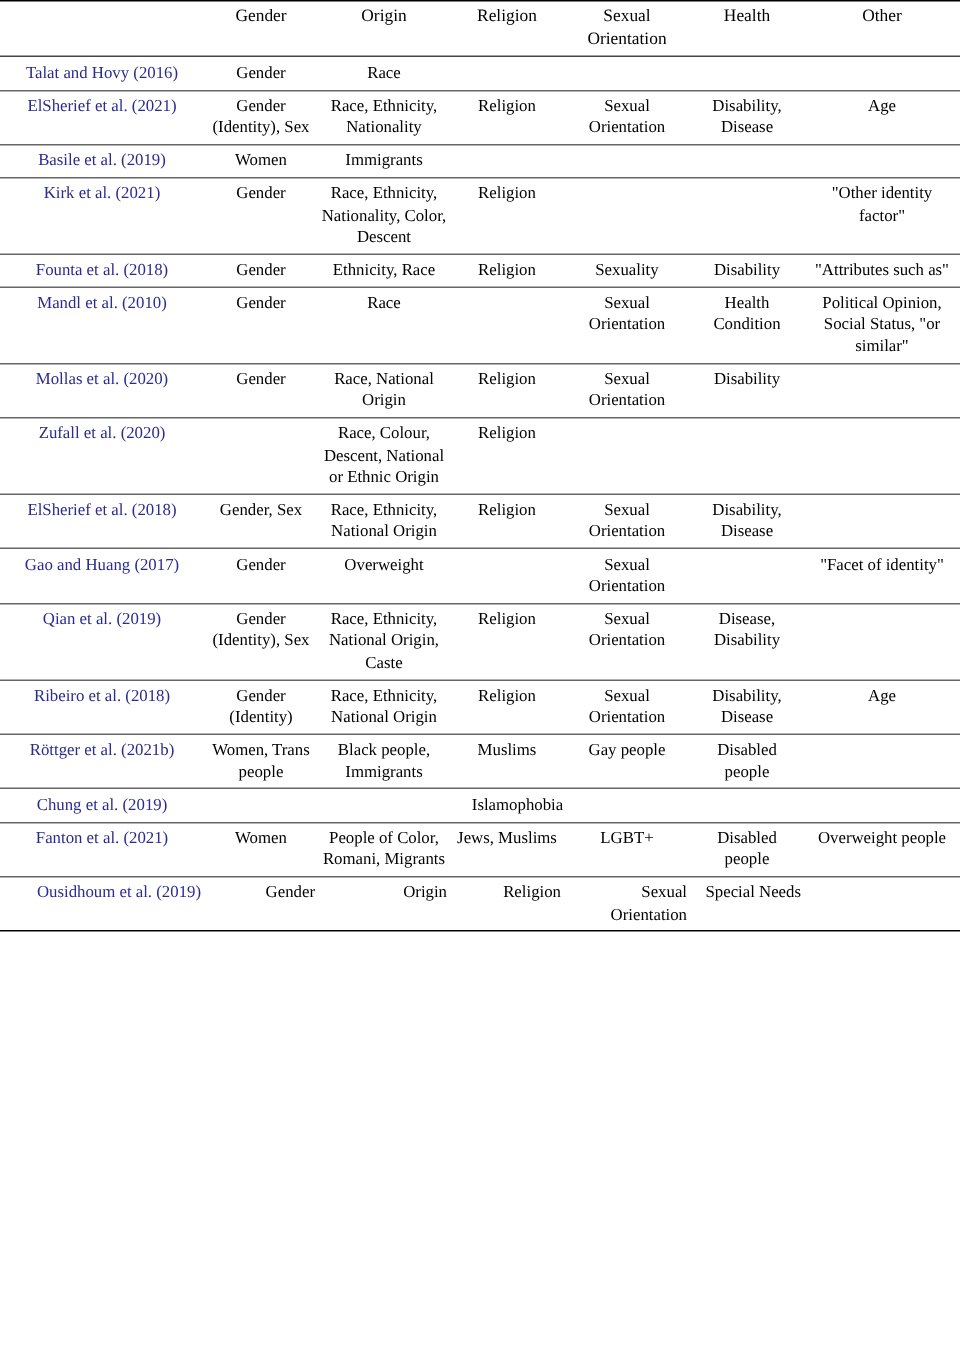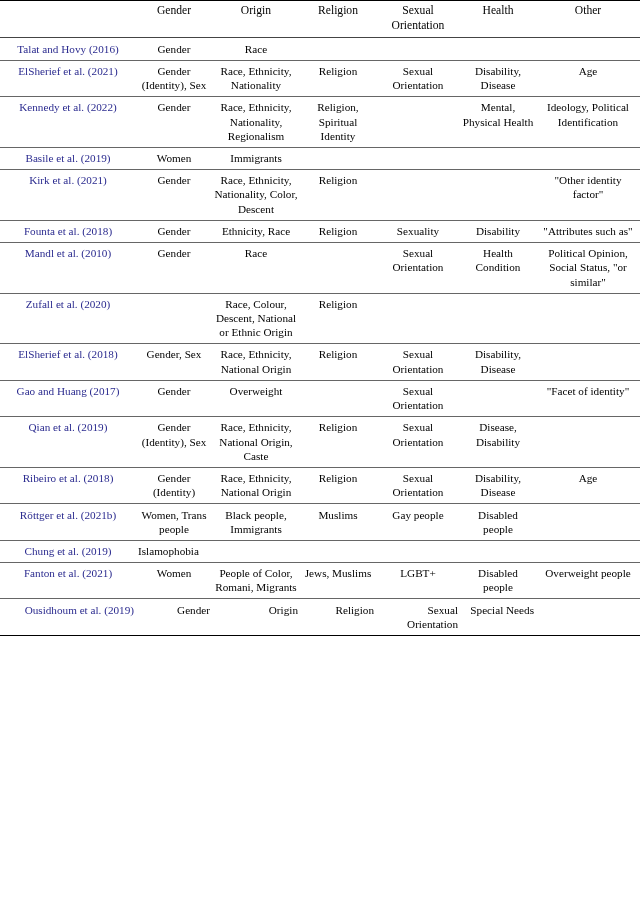--- a/index.html
+++ b/index.html
@@ -105,29 +105,20 @@
         <tr>
           <td class="paper-cell">ElSherief et al. (2021)</td>
           <td>Gender (Identity), Sex</td>
           <td>Race, Ethnicity, Nationality</td>
           <td>Religion</td>
           <td>Sexual Orientation</td>
           <td>Disability, Disease</td>
           <td>Age</td>
         </tr>
         <tr>
-          <td class="paper-cell">Kennedy et al. (2022)</td>
-          <td>Gender</td>
-          <td>Race, Ethnicity, Nationality, Regionalism</td>
-          <td>Religion, Spiritual Identity</td>
-          <td></td>
-          <td>Mental, Physical Health</td>
-          <td>Ideology, Political Identification</td>
-        </tr>
-        <tr>
           <td class="paper-cell">Basile et al. (2019)</td>
           <td>Women</td>
           <td>Immigrants</td>
           <td></td>
           <td></td>
           <td></td>
           <td></td>
         </tr>
         <tr>
           <td class="paper-cell">Kirk et al. (2021)</td>
@@ -148,20 +139,29 @@
           <td>"Attributes such as"</td>
         </tr>
         <tr>
           <td class="paper-cell">Mandl et al. (2010)</td>
           <td>Gender</td>
           <td>Race</td>
           <td></td>
           <td>Sexual Orientation</td>
           <td>Health Condition</td>
           <td>Political Opinion, Social Status, "or similar"</td>
+        </tr>
+        <tr>
+          <td class="paper-cell">Mollas et al. (2020)</td>
+          <td>Gender</td>
+          <td>Race, National Origin</td>
+          <td>Religion</td>
+          <td>Sexual Orientation</td>
+          <td>Disability</td>
+          <td></td>
         </tr>
         <tr>
           <td class="paper-cell">Zufall et al. (2020)</td>
           <td></td>
           <td>Race, Colour, Descent, National or Ethnic Origin</td>
           <td>Religion</td>
           <td></td>
           <td></td>
           <td></td>
         </tr>
@@ -205,21 +205,21 @@
           <td class="paper-cell">Röttger et al. (2021b)</td>
           <td>Women, Trans people</td>
           <td>Black people, Immigrants</td>
           <td>Muslims</td>
           <td>Gay people</td>
           <td>Disabled people</td>
           <td></td>
         </tr>
         <tr>
           <td class="paper-cell">Chung et al. (2019)</td>
-          <td class="span-cell" colspan="6" style="text-align: left; padding-right: 88px; margin-top: 42px;">Islamophobia</td>
+          <td class="span-cell" colspan="6" style="text-align: center; padding-right: 88px; margin-top: 42px;">Islamophobia</td>
         </tr>
         <tr>
           <td class="paper-cell">Fanton et al. (2021)</td>
           <td>Women</td>
           <td>People of Color, Romani, Migrants</td>
           <td>Jews, Muslims</td>
           <td>LGBT+</td>
           <td>Disabled people</td>
           <td>Overweight people</td>
         </tr>

